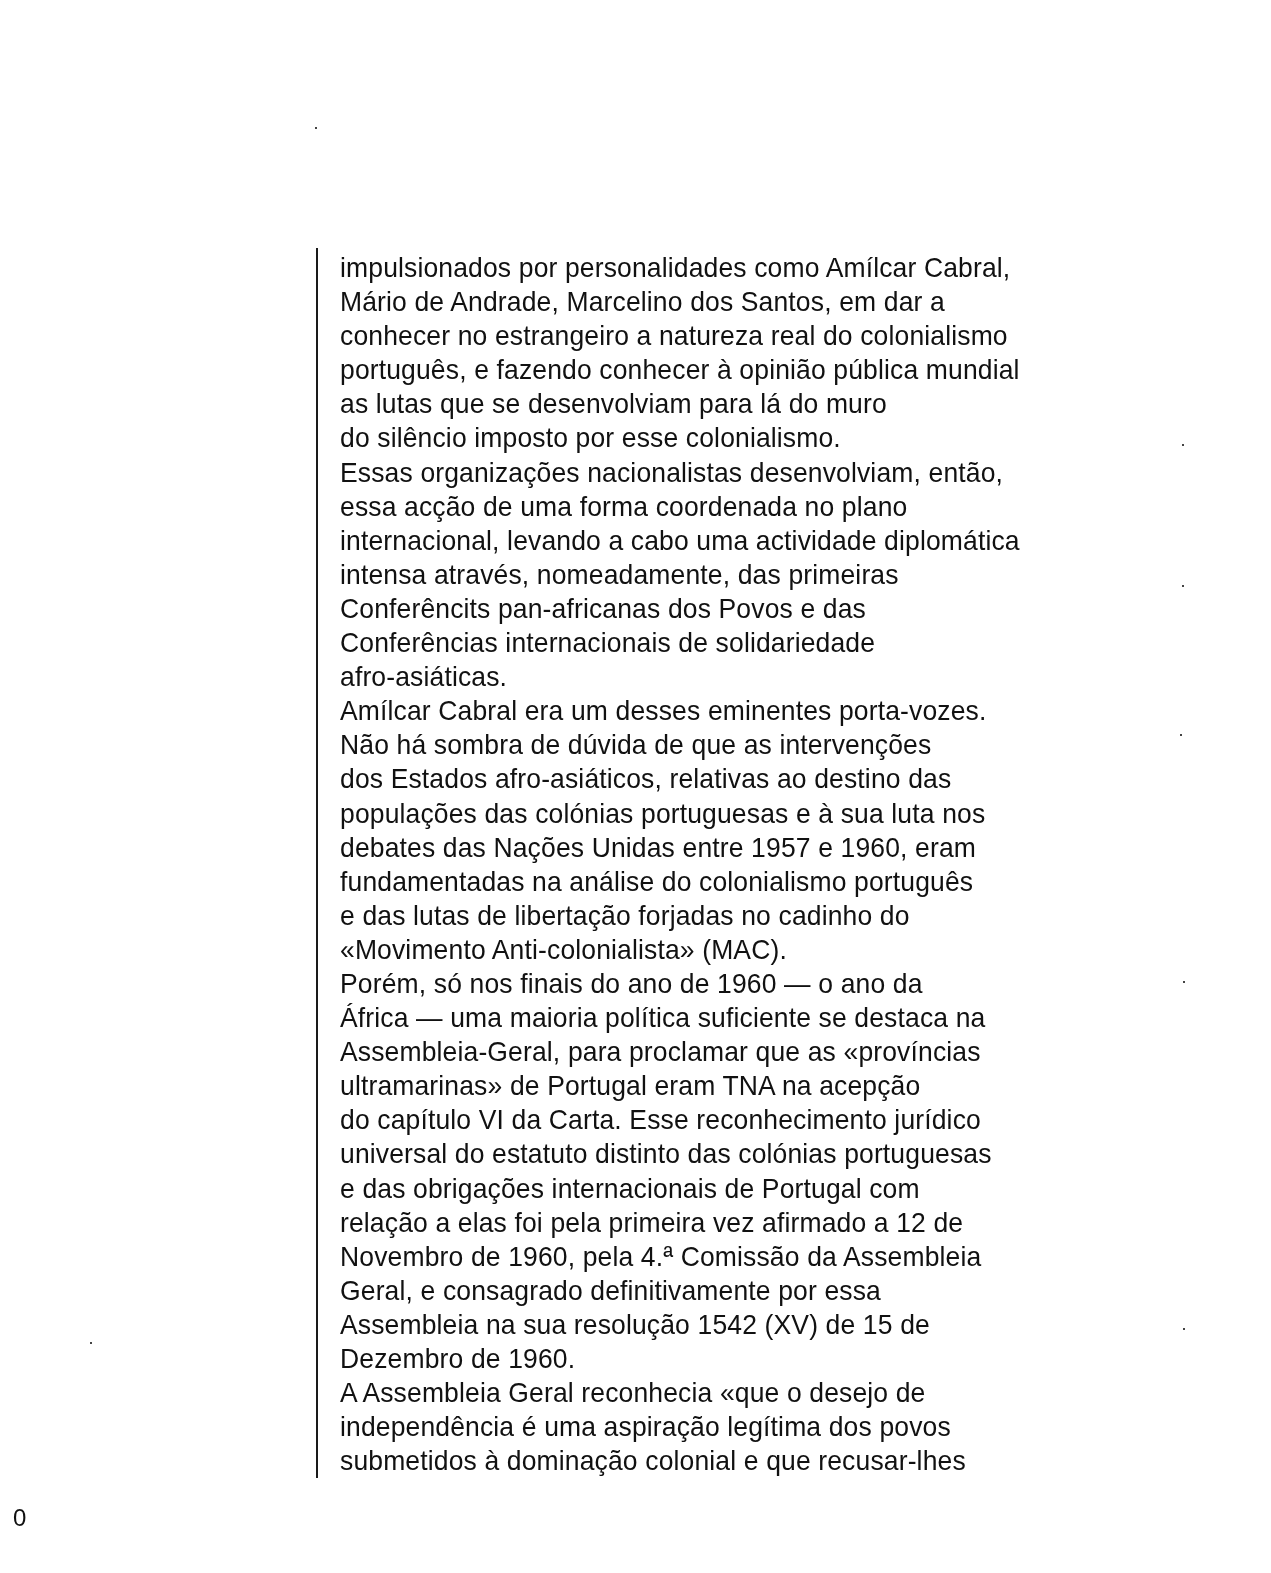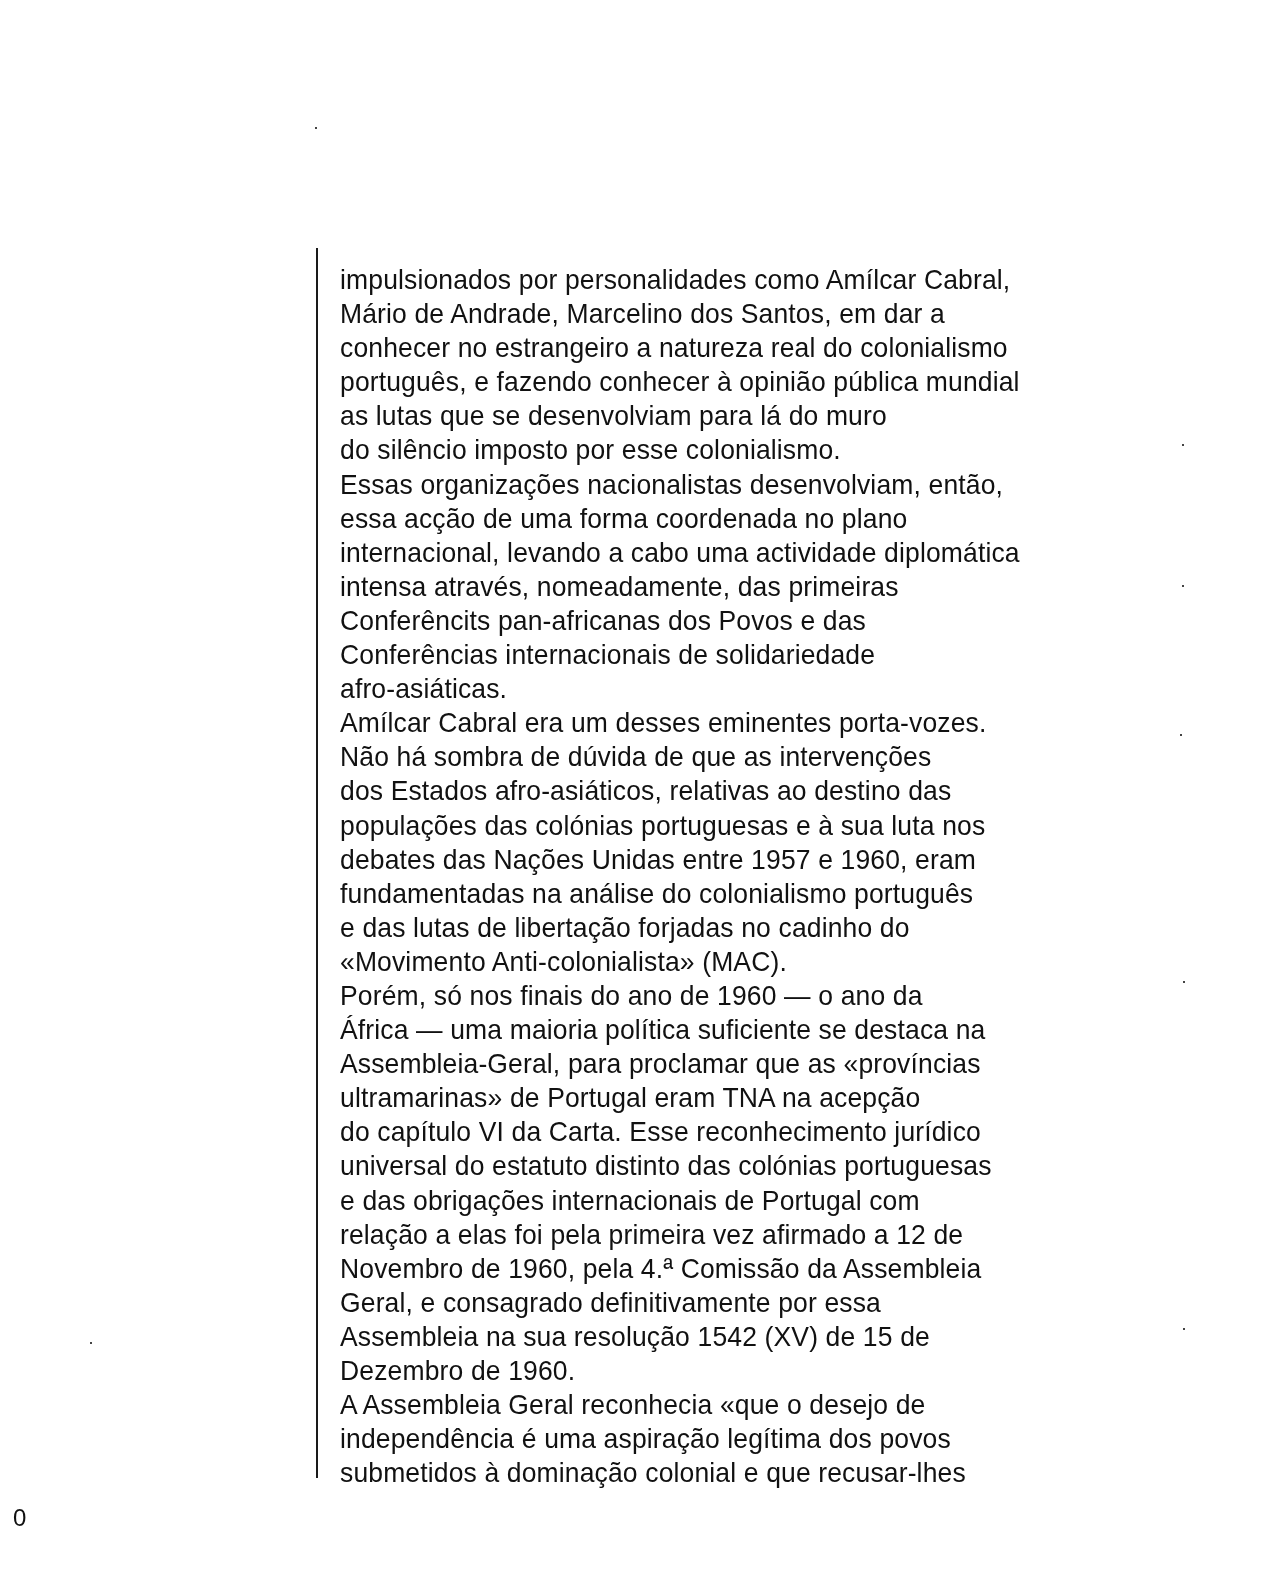--- a/index.html
+++ b/index.html
@@ -27,21 +27,21 @@
       position: absolute;
       left: 316px;
       top: 248px;
       width: 2px;
       height: 1230px;
       background: #1a1a1a;
     }
     .text-block {
       position: absolute;
       left: 340px;
-      top: 262px;
+      top: 250px;
       width: 860px;
     }
     .line {
       display: block;
       height: 34.1px;
       line-height: 34.1px;
       font-size: 28.5px;
       white-space: nowrap;
       letter-spacing: 0.15px;
       transform: scaleX(0.93);

